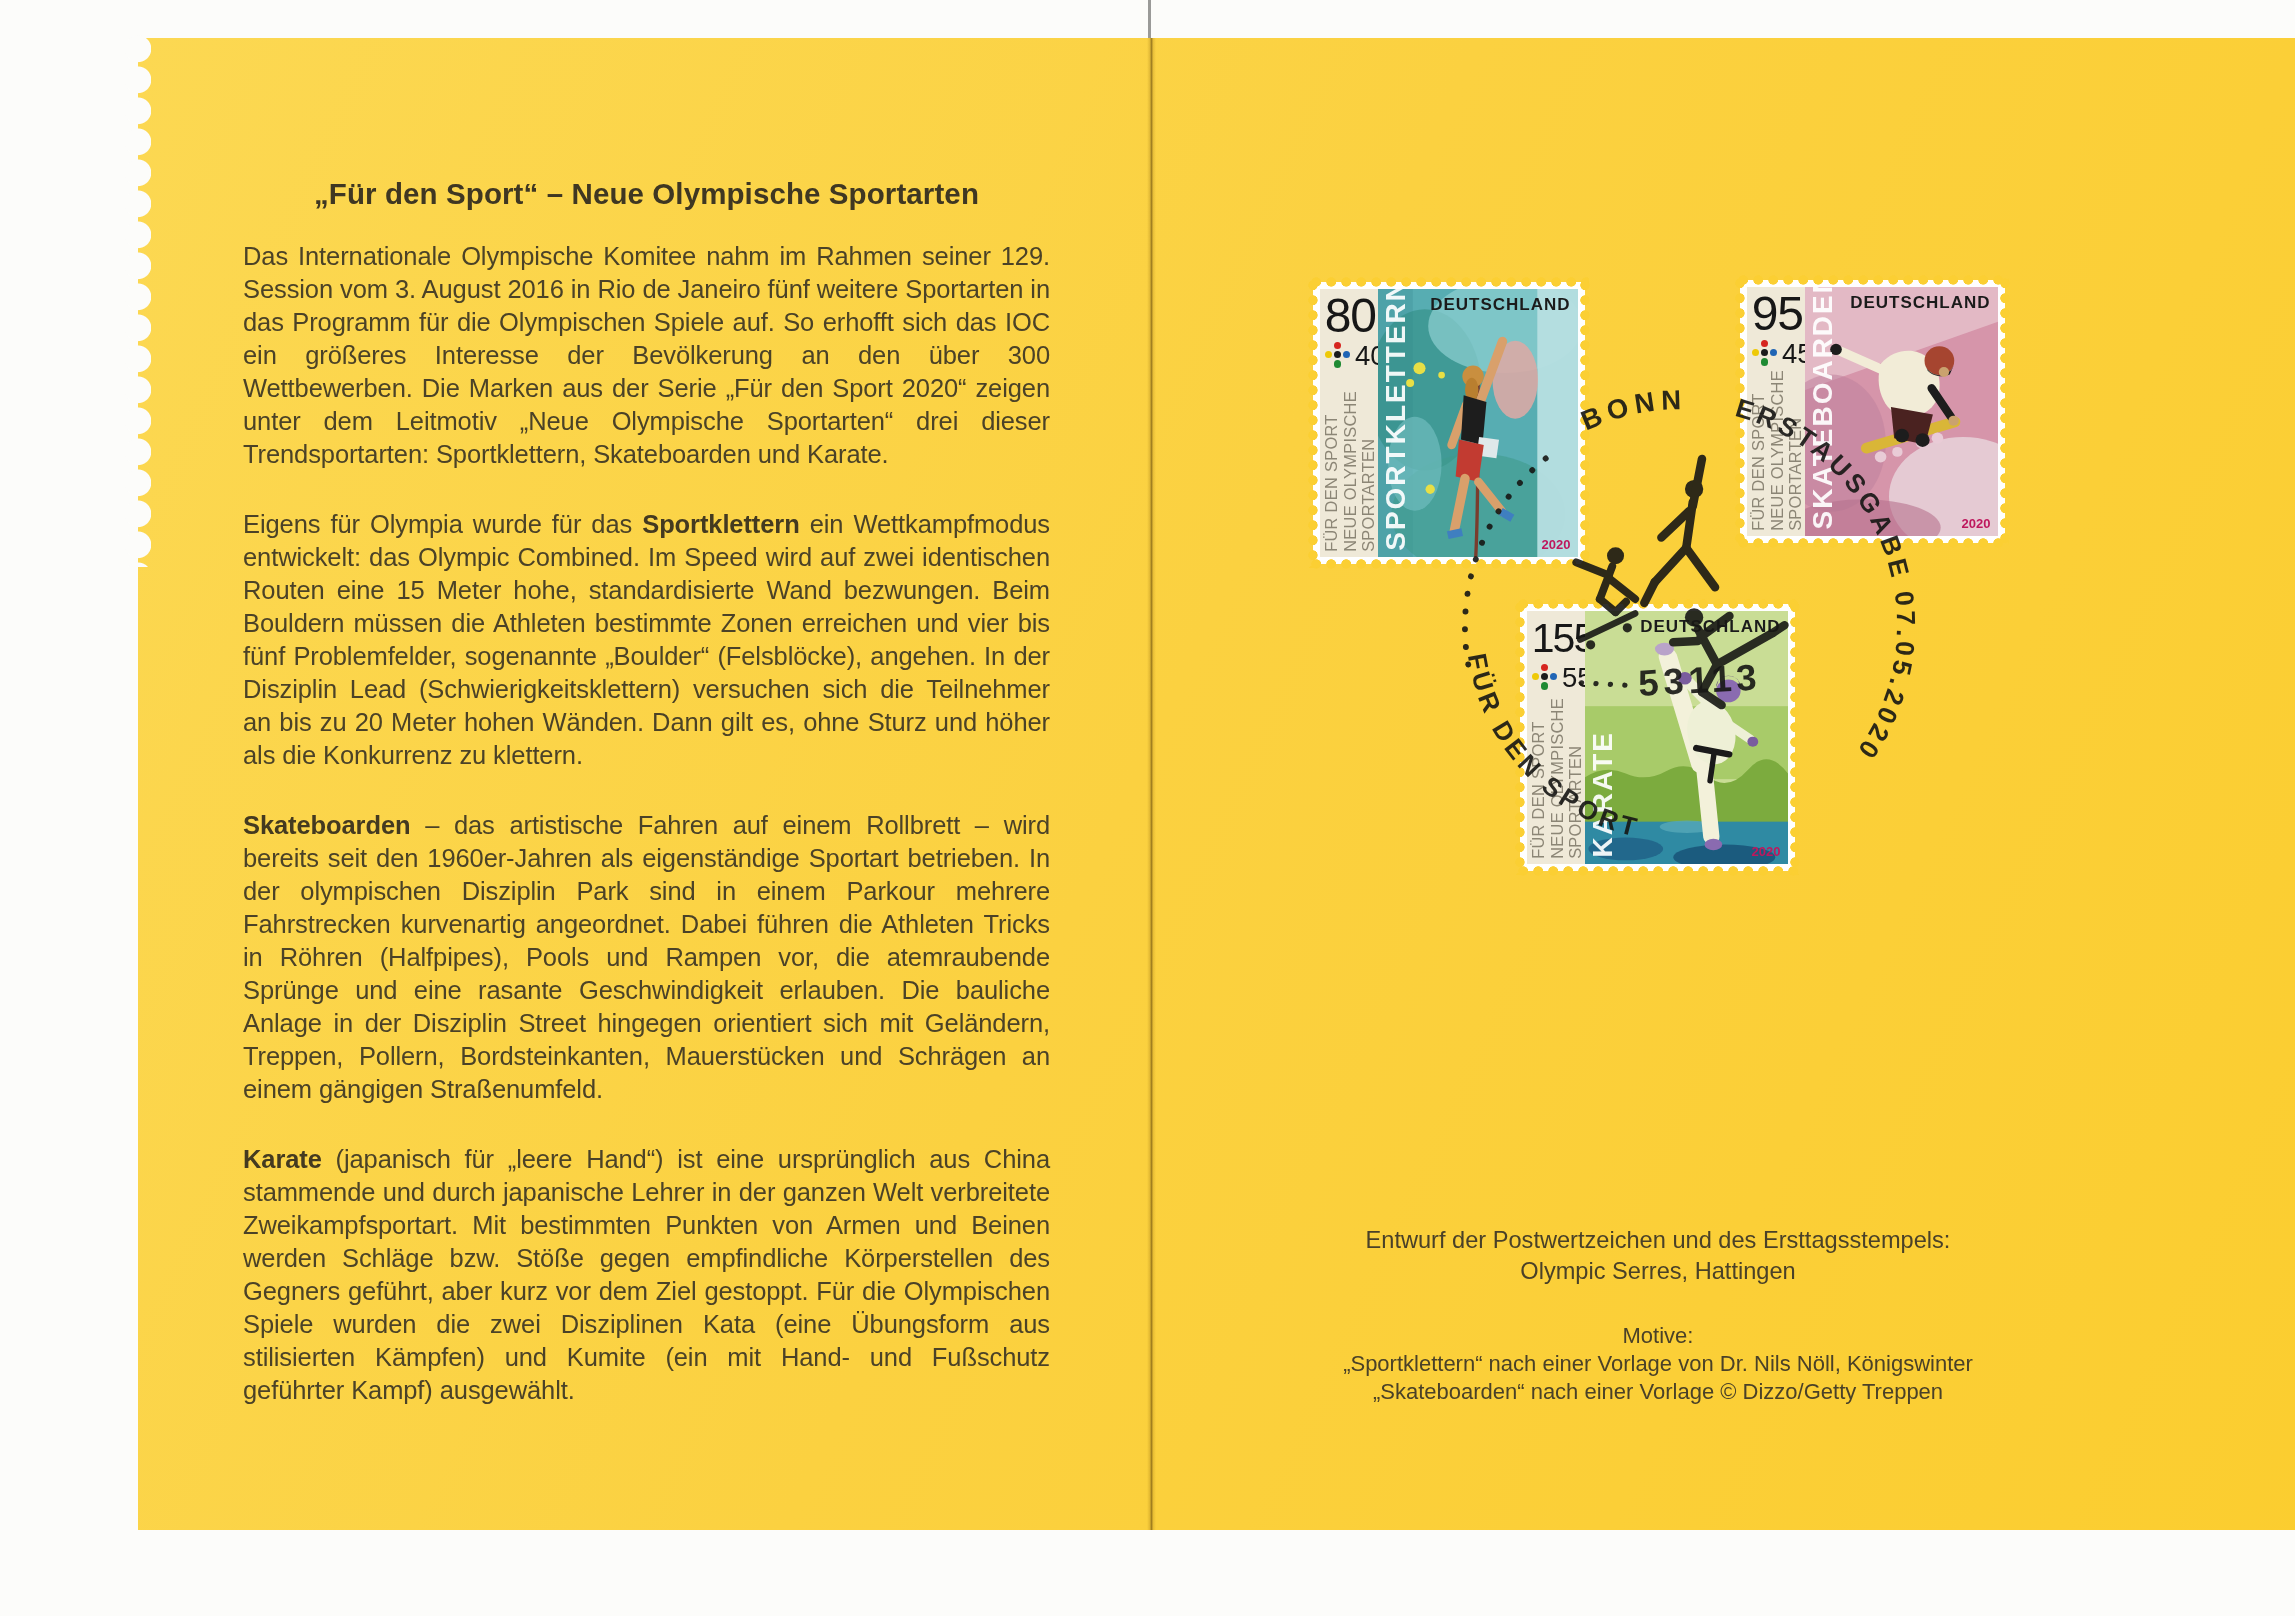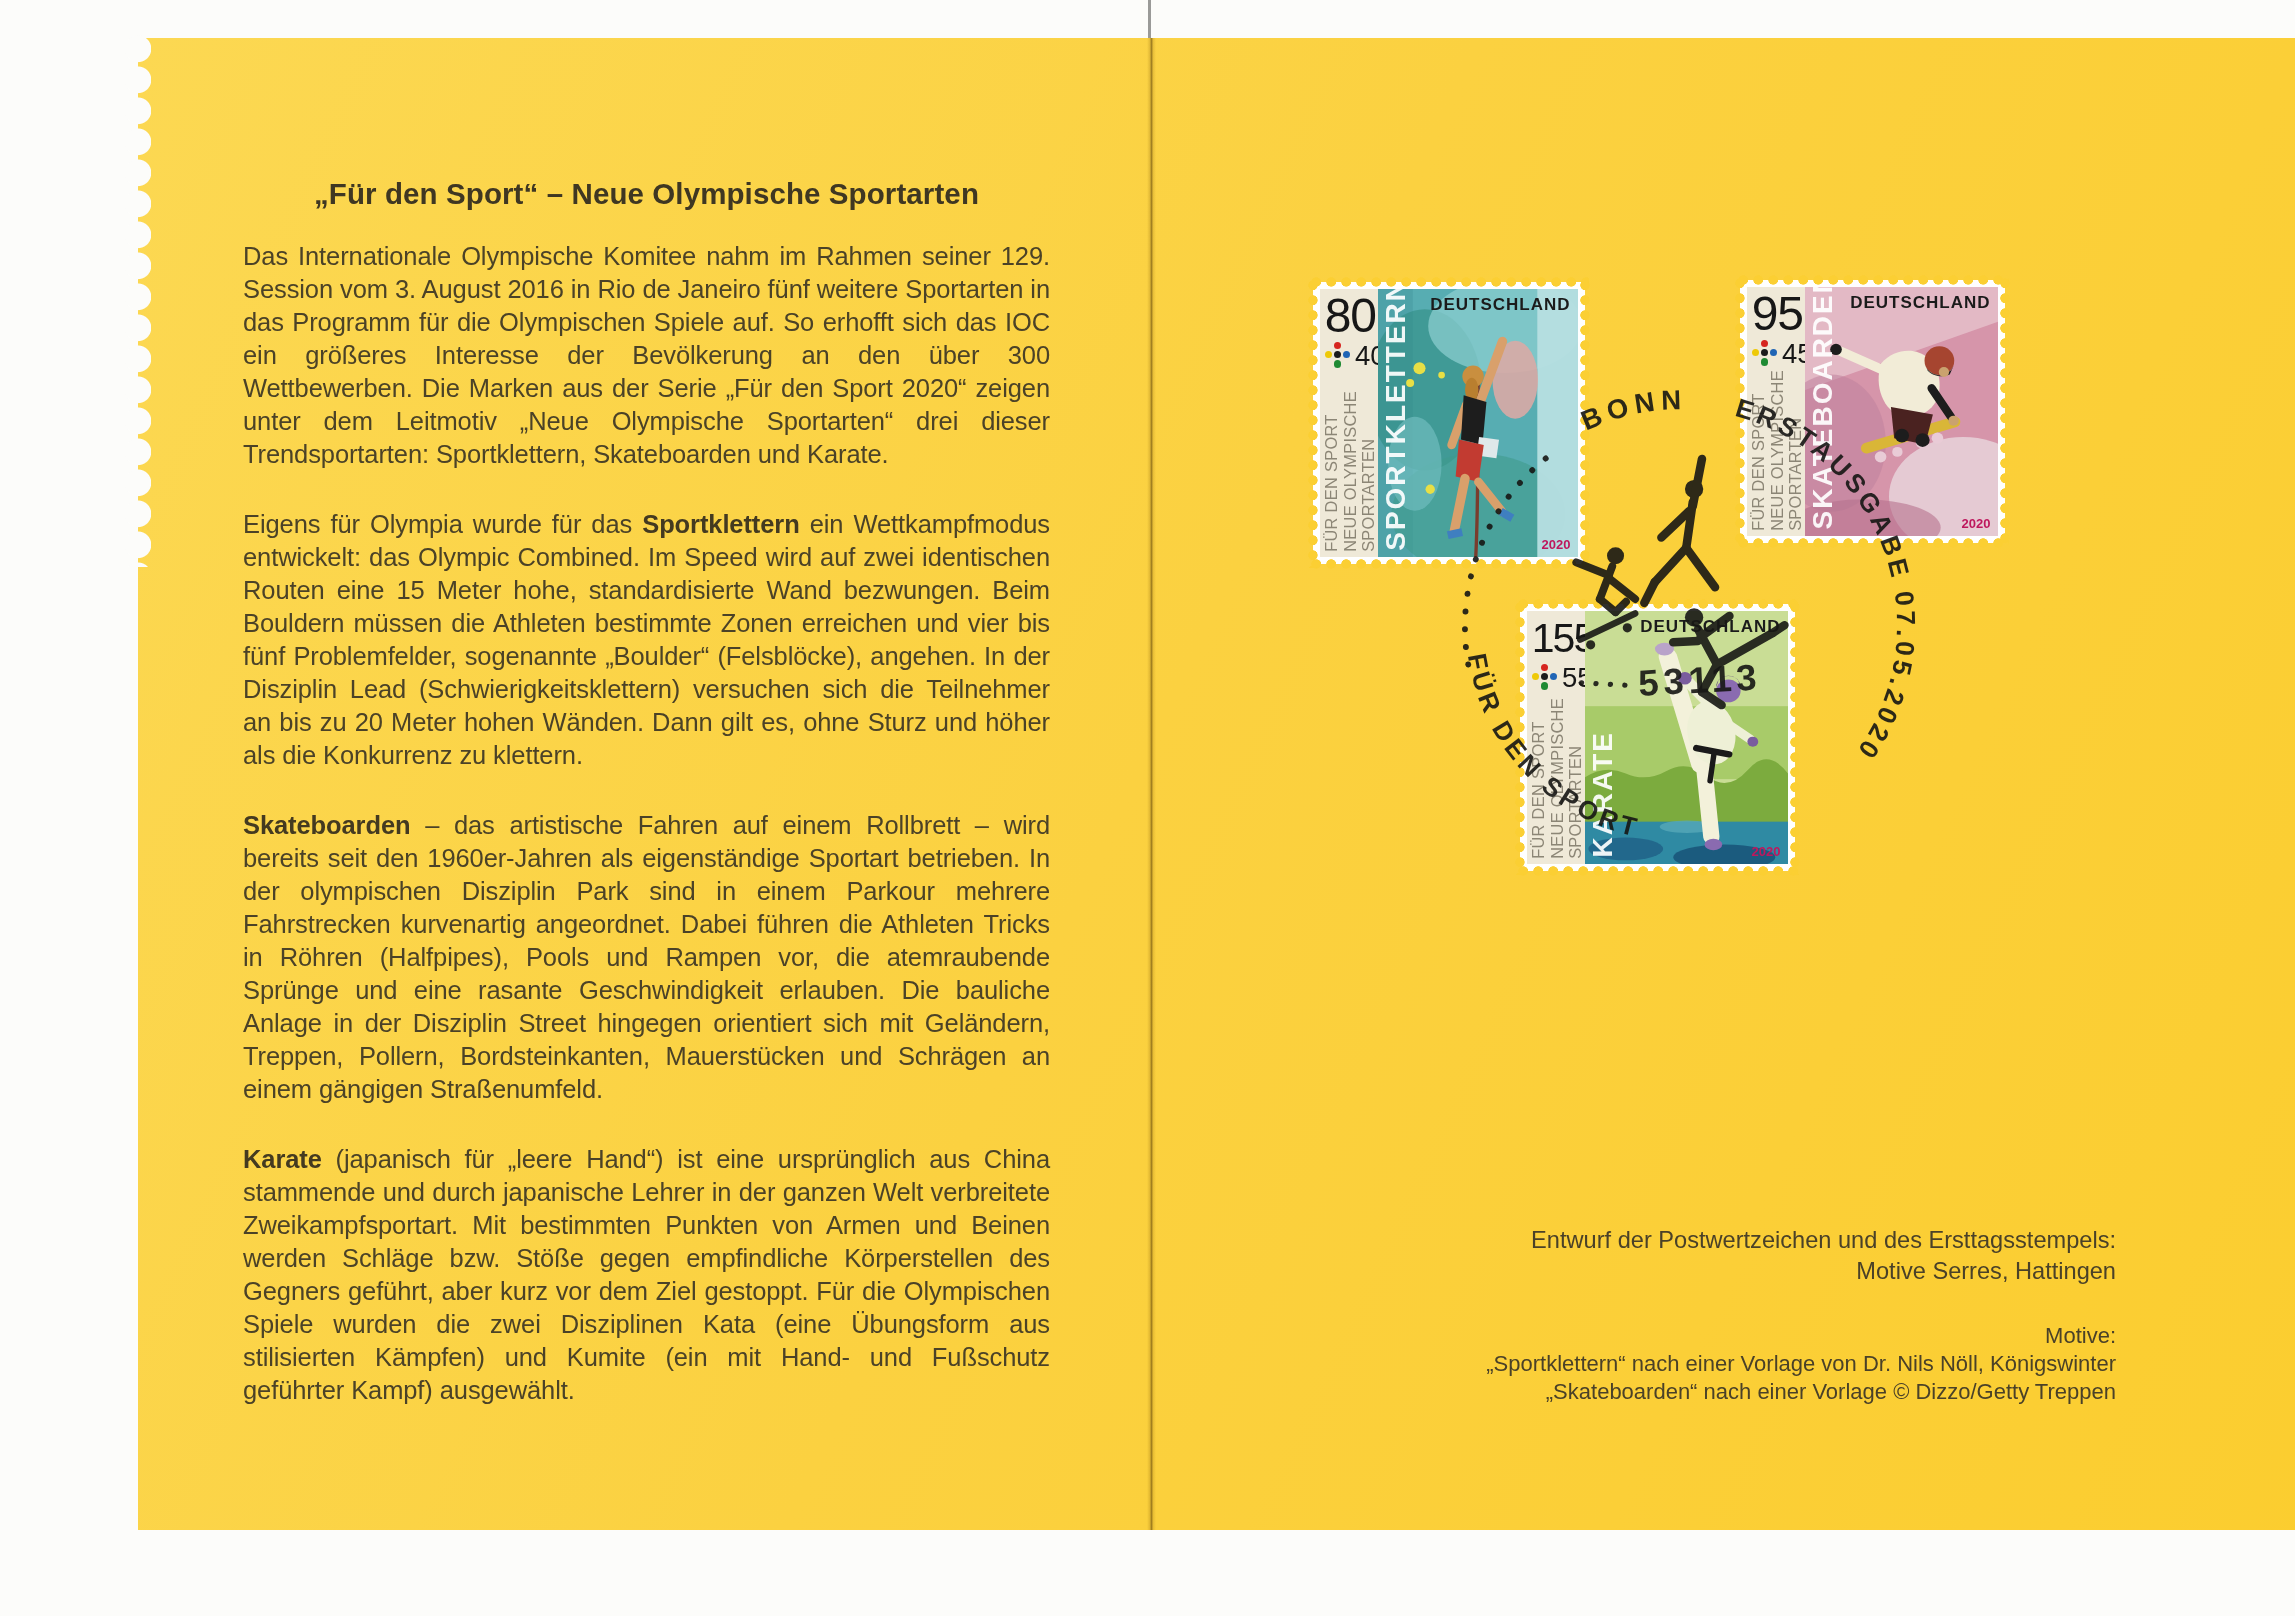--- a/index.html
+++ b/index.html
@@ -13,21 +13,21 @@
         background-size:26px 31px;background-repeat:repeat-y;}
   .fold{position:absolute;left:1009px;top:0;width:9.2px;height:100%;
         background:linear-gradient(90deg,rgba(120,80,0,0) 0%,rgba(120,80,0,.18) 30%,rgba(70,45,0,.5) 50%,rgba(150,105,10,.18) 70%,rgba(255,255,255,0) 100%);}
   .fold-top{position:absolute;left:1148px;top:0;width:2.6px;height:38px;background:#9a9a98;}
   
   .textcol{position:absolute;left:105px;top:139px;width:807px;color:#4b4227;}
   .title{margin:0 0 29px;text-align:center;font-size:29.5px;font-weight:600;color:#3f3722;letter-spacing:0.1px;}
   .textcol p{margin:8px 0 37px;font-size:25.5px;line-height:33px;text-align:justify;letter-spacing:-0.1px;}
   .textcol b{font-weight:700;color:#443a20;}
   
-  .credits{position:absolute;left:1156px;top:1187px;width:822px;text-align:right;color:#4a4128;}
+  .credits{position:absolute;left:1109px;top:1187px;width:822px;text-align:center;color:#4a4128;}
   .credits .c1{font-size:23.6px;line-height:31px;}
   .credits .c2{font-size:23.6px;line-height:31px;}
   .credits .motive-label{margin-top:34px;font-size:22px;line-height:29px;}
   .credits .mline{font-size:22px;line-height:28px;}
   
   .stamp{position:absolute;background:#fff;z-index:2;--cardc:#fbcf33;}
   .pf{position:absolute;pointer-events:none;z-index:3;}
   .pt{top:-5.2px;left:-3.9px;right:-3.9px;height:10.5px;background-image:radial-gradient(circle 5.2px at 7.2px 5.2px,var(--cardc) 4.6px,rgba(0,0,0,0) 5.2px);background-size:15px 10.5px;background-repeat:repeat-x;}
   .pb{bottom:-5.2px;left:-3.9px;right:-3.9px;height:10.5px;background-image:radial-gradient(circle 5.2px at 7.2px 5.2px,var(--cardc) 4.6px,rgba(0,0,0,0) 5.2px);background-size:15px 10.5px;background-repeat:repeat-x;}
   .pl{left:-5.2px;top:-3.9px;bottom:-3.9px;width:10.5px;background-image:radial-gradient(circle 5.2px at 5.2px 7.2px,var(--cardc) 4.6px,rgba(0,0,0,0) 5.2px);background-size:10.5px 15px;background-repeat:repeat-y;}
@@ -302,20 +302,20 @@
         <line x1="426" y1="394" x2="388" y2="396"></line>
         <line x1="455" y1="430" x2="540" y2="382"></line>
         <line x1="540" y1="382" x2="558" y2="370"></line>
         <line x1="455" y1="430" x2="432" y2="472"></line>
         <line x1="432" y1="472" x2="462" y2="492"></line>
       </g>
     </svg>
 
     <div class="credits">
       <div class="c1">Entwurf der Postwertzeichen und des Ersttagsstempels:</div>
-      <div class="c2">Motive Serres, Hattingen</div>
+      <div class="c2">Olympic Serres, Hattingen</div>
       <div class="motive-label">Motive:</div>
       <div class="mline">„Sportklettern“ nach einer Vorlage von Dr. Nils Nöll, Königswinter</div>
       <div class="mline">„Skateboarden“ nach einer Vorlage © Dizzo/Getty Treppen</div>
     </div>
   </div>
 </div>
 
 
 </body></html>

